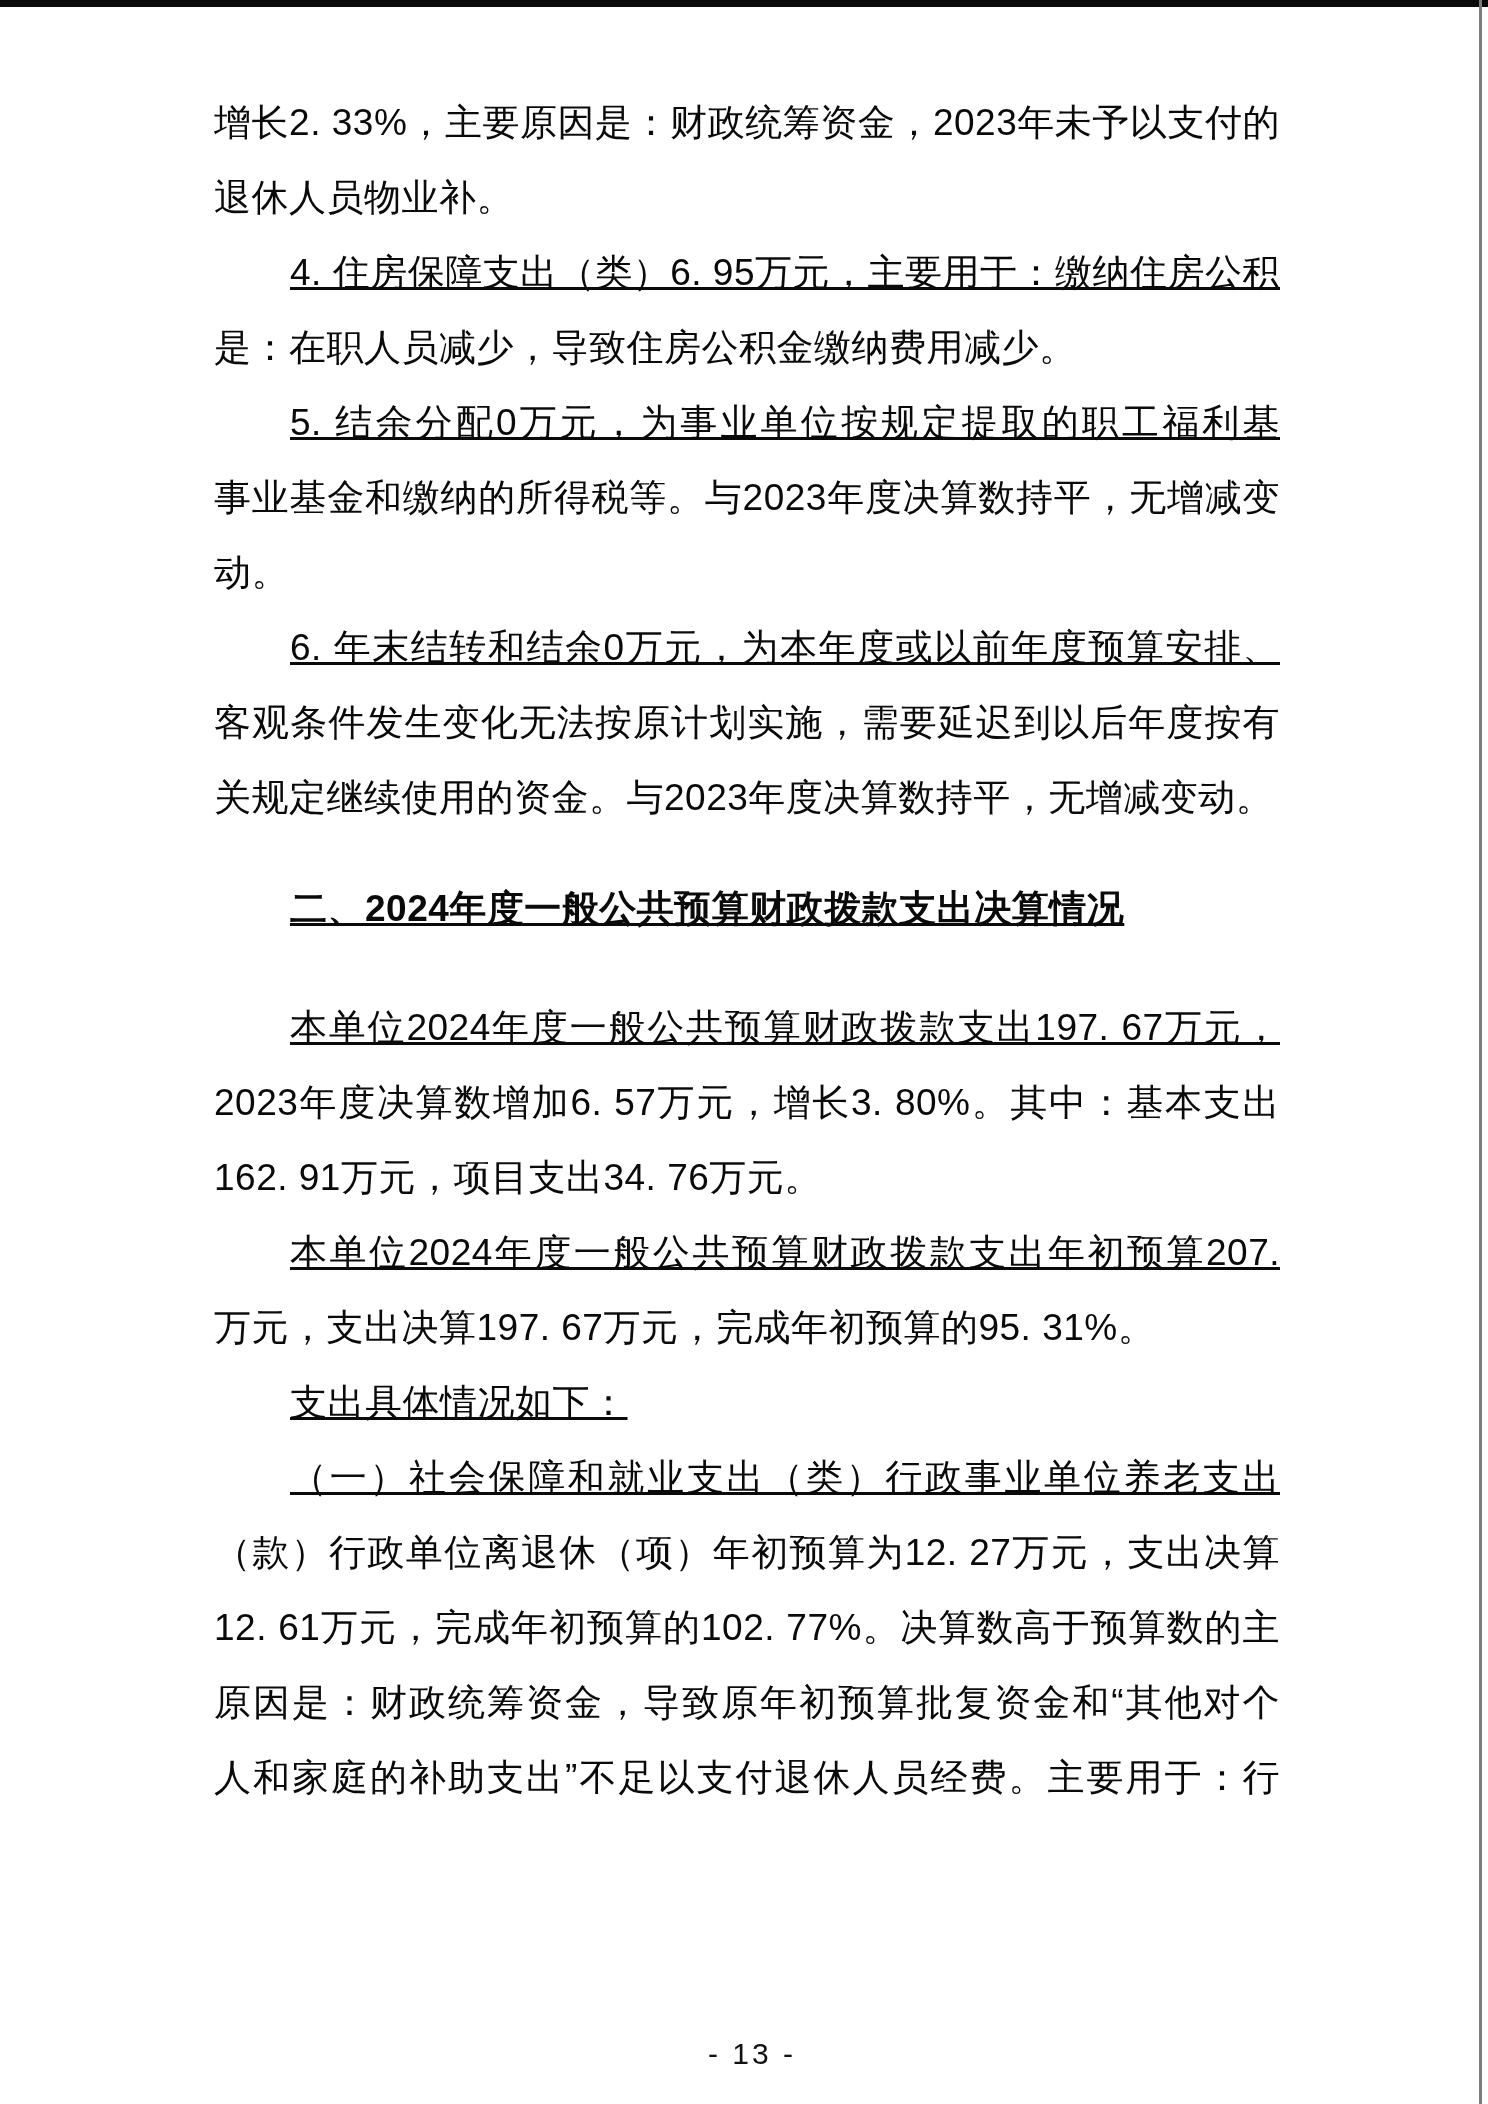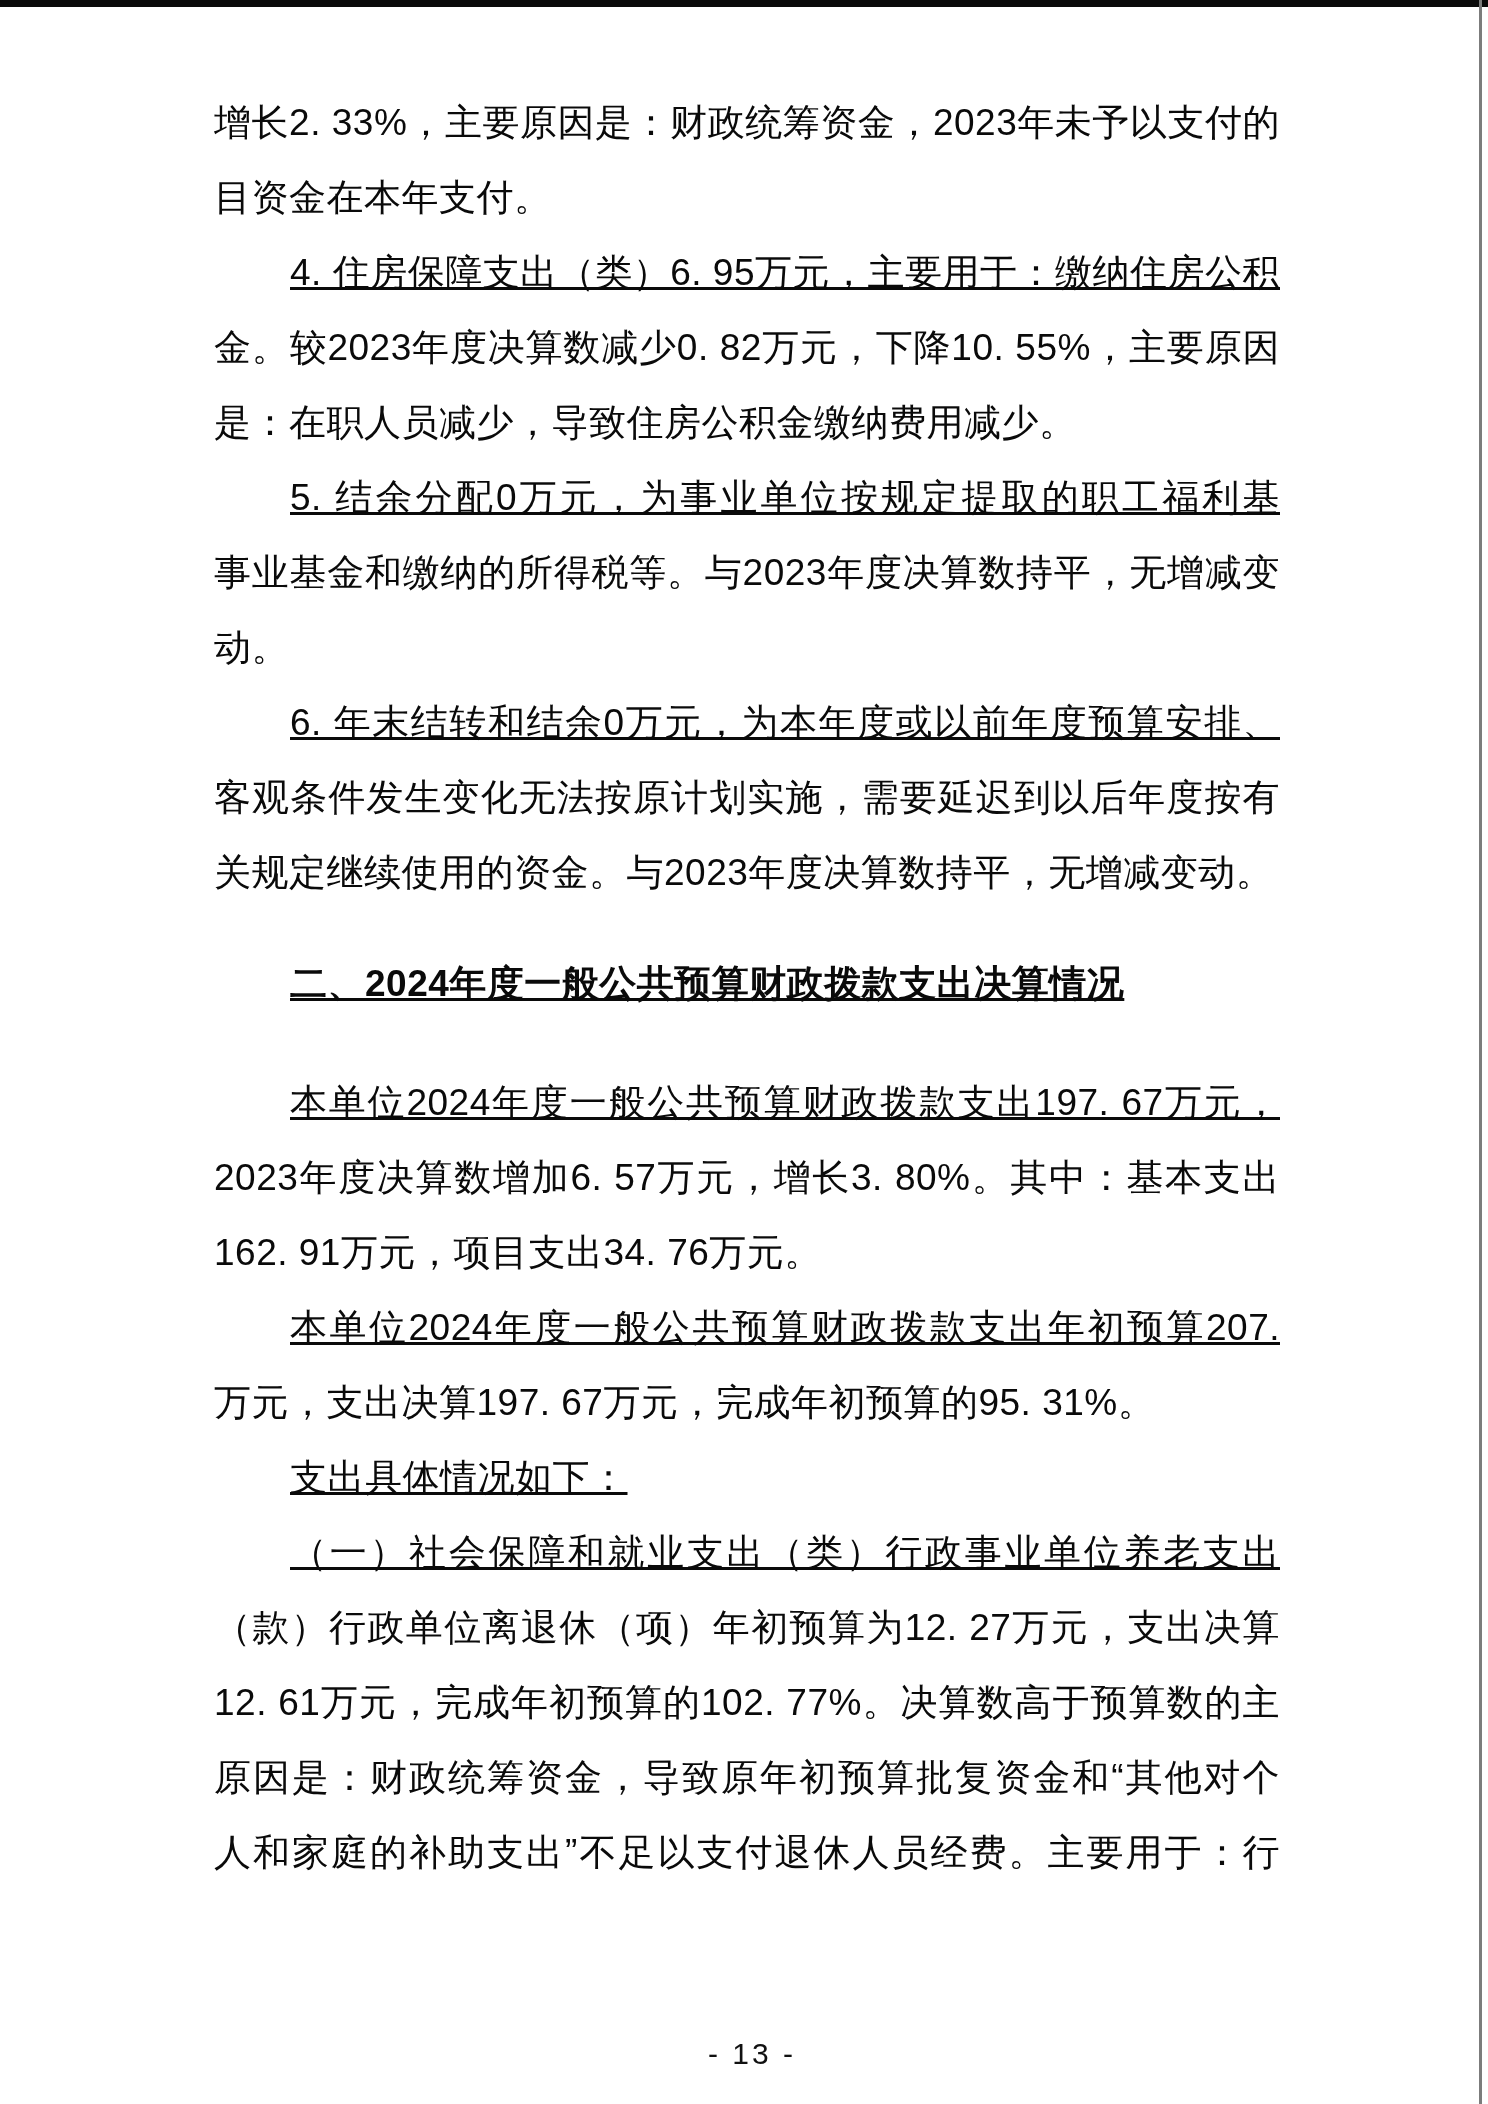--- a/index.html
+++ b/index.html
@@ -68,23 +68,22 @@
   }
 </style>
 </head>
 <body style="background: rgb(255, 255, 255);">
 
 <div class="page-top-edge" style="background: rgb(10, 10, 10);"></div>
 <div class="page-right-edge" style="background: rgb(124, 124, 124);"></div>
 
 <div class="doc-body" style="color: rgb(10, 10, 10);">
     <div class="tline fill">增长2. 33%，主要原因是：财政统筹资金，2023年未予以支付的项</div>
-    <div class="tline">目资金在本年支付。</div>
+    <div class="tline">退休人员物业补。</div>
     <div class="tline indent fill">4. 住房保障支出（类）6. 95万元，主要用于：缴纳住房公积</div>
-    <div class="tline fill">金。较2023年度决算数减少0. 82万元，下降10. 55%，主要原因</div>
     <div class="tline">是：在职人员减少，导致住房公积金缴纳费用减少。</div>
     <div class="tline indent fill">5. 结余分配0万元，为事业单位按规定提取的职工福利基金、</div>
     <div class="tline fill">事业基金和缴纳的所得税等。与2023年度决算数持平，无增减变</div>
     <div class="tline">动。</div>
     <div class="tline indent fill">6. 年末结转和结余0万元，为本年度或以前年度预算安排、因</div>
     <div class="tline fill">客观条件发生变化无法按原计划实施，需要延迟到以后年度按有</div>
     <div class="tline">关规定继续使用的资金。与2023年度决算数持平，无增减变动。</div>
     <div class="tline indent heading">二、2024年度一般公共预算财政拨款支出决算情况</div>
     <div class="tline indent fill">本单位2024年度一般公共预算财政拨款支出197. 67万元，较</div>
     <div class="tline fill">2023年度决算数增加6. 57万元，增长3. 80%。其中：基本支出</div>

